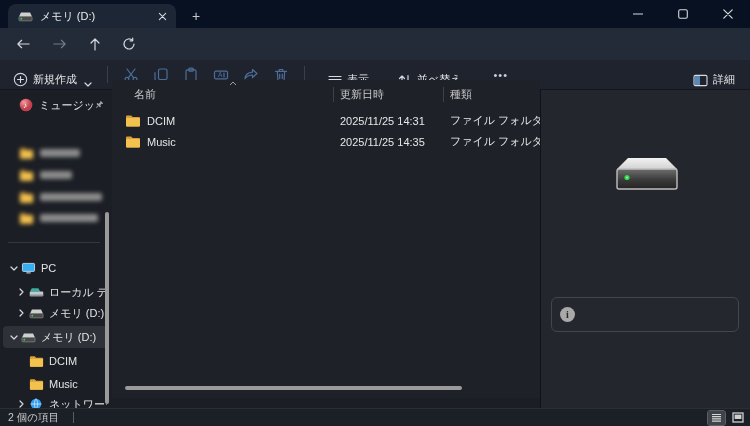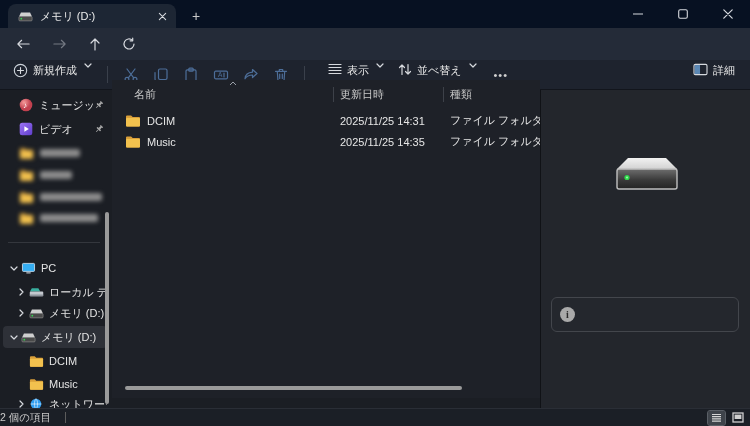--- a/index.html
+++ b/index.html
@@ -27,21 +27,21 @@
   .addressbar{position:absolute;left:145px;top:33px;width:425px;height:23px;background:#2d3442;
       border-radius:4px;display:flex;align-items:center;padding-left:9px;box-sizing:border-box;color:#e3e3e3;}
   .crumb-sep{margin:0 7px;}
   .searchbar{position:absolute;left:578px;top:33px;width:164px;height:23px;background:#2d3442;
       border-radius:4px;display:flex;align-items:center;padding:0 8px;box-sizing:border-box;}
   .searchbar input{flex:1;background:transparent;border:none;outline:none;color:#e3e3e3;font-size:11px;font-family:inherit;min-width:0;}
   .searchbar input::placeholder{color:#9aa2ae;}
   
   #toolbar{position:absolute;left:0;top:60px;width:750px;height:30px;background:#1e232e;
       border-bottom:1px solid #12151c;display:flex;align-items:center;box-sizing:border-box;}
-  .tbtn{display:flex;align-items:flex-start;gap:5px;padding:0 7px;height:24px;border-radius:4px;color:#eaeaea;white-space:nowrap;}
+  .tbtn{display:flex;align-items:flex-end;gap:5px;padding:0 7px;height:24px;border-radius:4px;color:#eaeaea;white-space:nowrap;}
   .tsep{width:1px;height:17px;background:#3a404b;margin:0 8px;}
   .ticon{width:30px;height:24px;display:flex;align-items:center;justify-content:center;}
   .chev{margin-left:2px}
   .tb-right{position:absolute;right:8px;display:flex;align-items:center;gap:6px;}
   .dots{color:#d0d0d0;font-size:11px;letter-spacing:1px;padding:0 10px;}
   
   #sidebar{position:absolute;left:0;top:90px;width:112px;height:318px;overflow:hidden;background:#1b1e24;}
   .srow{position:absolute;left:3px;width:104px;height:22px;display:flex;align-items:center;border-radius:4px;box-sizing:border-box;color:#e4e4e4;}
   .srow .lbl{margin-left:5px;white-space:nowrap;overflow:hidden;flex:1;font-size:11px;}
   .srow.sel{background:#2e3138;}
@@ -66,21 +66,21 @@
   .drive-art{position:absolute;left:74px;top:66px;}
   .dp-title{position:absolute;left:13px;top:180px;font-size:12px;font-weight:bold;color:#f2f2f2;white-space:nowrap;}
   .hintbox{position:absolute;left:10px;top:207px;width:188px;border:1px solid #43464c;border-radius:6px;
       padding:9px 8px;box-sizing:border-box;display:flex;gap:8px;align-items:center;background:#24272d;}
   .info-ic{width:15px;height:15px;border-radius:50%;background:#a9a9a9;color:#2a2a2a;font-weight:bold;
       font-size:10px;display:flex;align-items:center;justify-content:center;flex:none;font-family:"Liberation Serif",serif;}
   .hint-text{font-size:10.5px;line-height:1.55;color:#e3e3e3;}
   
   #statusbar{position:absolute;left:0;bottom:0;width:750px;height:18px;background:#1b1f26;
       border-top:1px solid #2a2e36;display:flex;align-items:center;box-sizing:border-box;}
-  .sb-count{margin-left:0;font-size:10.5px;color:#cbcbcb;}
+  .sb-count{margin-left:8px;font-size:10.5px;color:#cbcbcb;}
   .sb-sep{width:1px;height:11px;background:#5c5c5c;margin-left:14px;}
   .sb-views{position:absolute;right:4px;display:flex;gap:4px;align-items:center;}
   .sb-vbtn{width:17px;height:14px;display:flex;align-items:center;justify-content:center;border-radius:2px;}
   .sb-vbtn.active{background:#3f444b;outline:1px solid #5a5f66;}
 </style>
 </head>
 <body>
 
 <div id="titlebar">
   <div class="tab">
@@ -275,45 +275,20 @@
           <g transform="rotate(45 6 6)" fill="#ababab">
             <rect x="4" y="1" width="4" height="1.3"></rect>
             <rect x="4.8" y="2" width="2.4" height="3.6"></rect>
             <rect x="3" y="5.4" width="6" height="1.8" rx="0.6"></rect>
             <rect x="5.6" y="7.2" width="0.9" height="3.6"></rect>
           </g>
         </svg>
     </span>
   </div>
 
-  <div class="srow" style="top:28px;padding-left:15px">
-    <span class="icw">
-      <svg width="14" height="14" viewBox="0 0 14 14">
-          <defs>
-            <linearGradient id="vg" x1="0" y1="0" x2="1" y2="1">
-              <stop offset="0%" stop-color="#9d74f5"></stop>
-              <stop offset="100%" stop-color="#5f3ecb"></stop>
-            </linearGradient>
-          </defs>
-          <rect x="0.7" y="0.7" width="12.6" height="12.6" rx="2.5" fill="url(#vg)"></rect>
-          <path d="M5.4 4.3l4.4 2.7-4.4 2.7z" fill="#fff"></path>
-        </svg>
-    </span>
-    <span class="lbl">ビデオ</span>
-    <span class="pin">
-      <svg width="10" height="10" viewBox="0 0 12 12">
-          <g transform="rotate(45 6 6)" fill="#ababab">
-            <rect x="4" y="1" width="4" height="1.3"></rect>
-            <rect x="4.8" y="2" width="2.4" height="3.6"></rect>
-            <rect x="3" y="5.4" width="6" height="1.8" rx="0.6"></rect>
-            <rect x="5.6" y="7.2" width="0.9" height="3.6"></rect>
-          </g>
-        </svg>
-    </span>
-  </div>
 
   <div class="srow blurred" style="top:52px;padding-left:15px">
     <span class="icw">
         <svg width="15" height="12" viewBox="0 0 16 12">
           <path d="M1 1.9A1 1 0 0 1 2 1h4.1l1.6 1.6H14a1 1 0 0 1 1 1V11a1 1 0 0 1-1 1H2a1 1 0 0 1-1-1z" fill="#d99f3a"></path>
           <rect x="1" y="3.5" width="14" height="8.5" rx="1" fill="#f2c14e"></rect>
         </svg>
       </span>
     <span class="redbar" style="width:40px"></span>
   </div>

